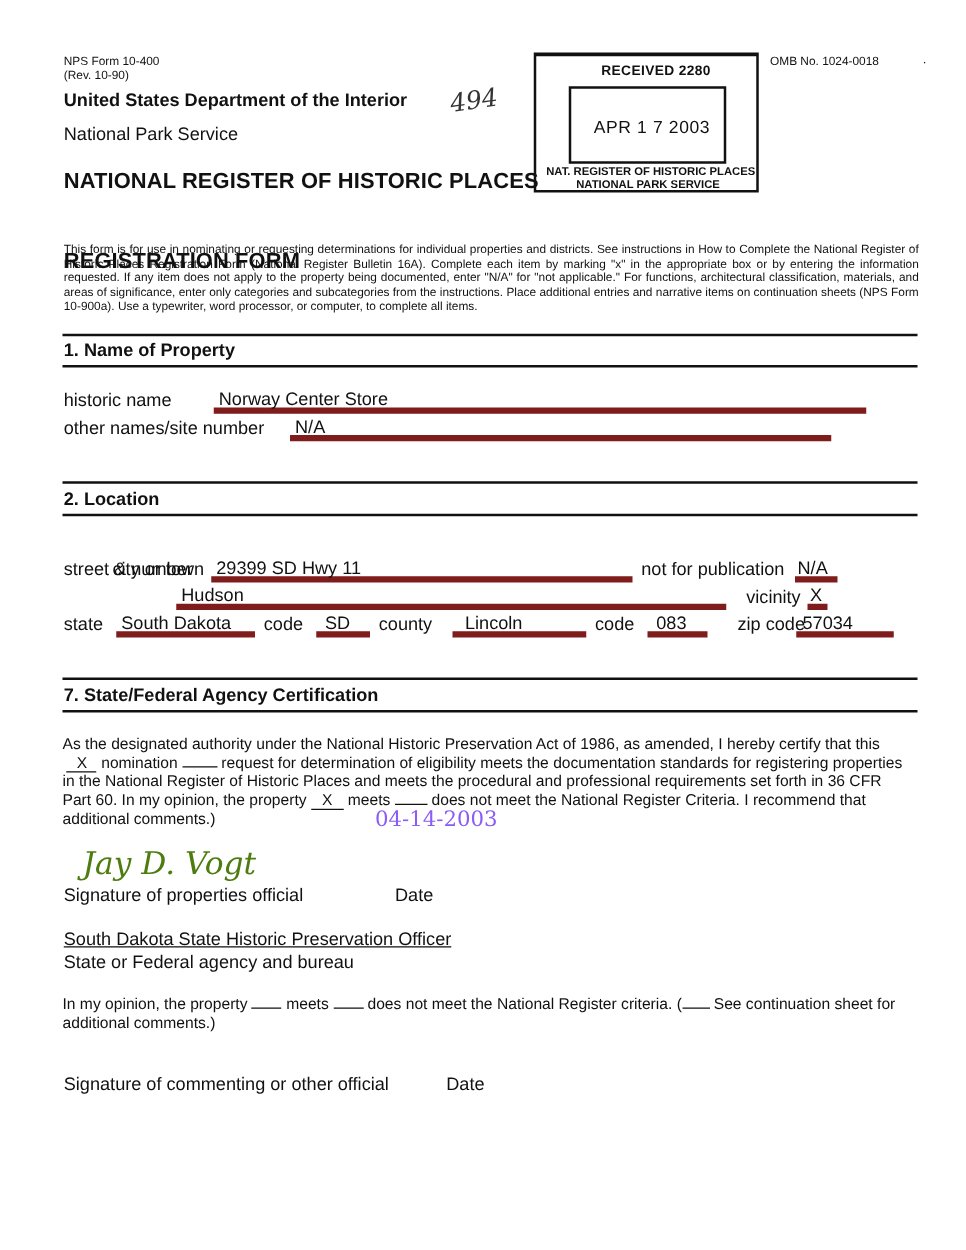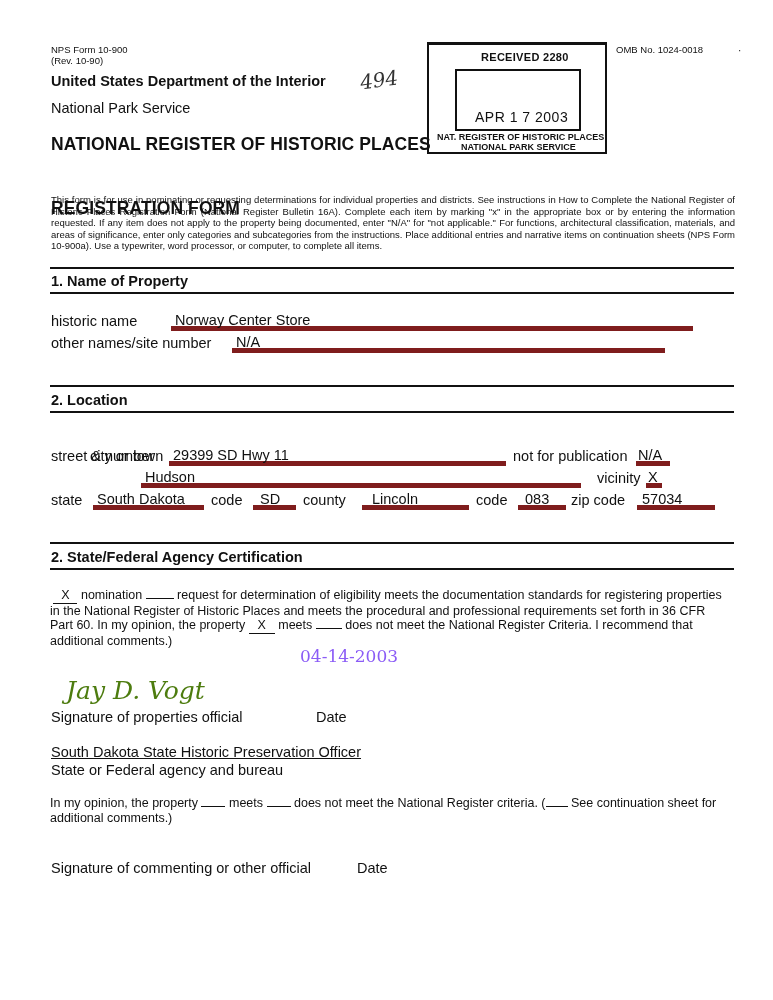--- a/index.html
+++ b/index.html
@@ -17,33 +17,33 @@
   .body-text { position:absolute; left:50px; width:690px; font-size:12.5px; line-height:14.5px; }
   .sig-label { position:absolute; font-size:14.5px; }
   .stamp { position:absolute; left:427px; top:42px; width:180px; height:112px; border:2px solid #111; border-top-width:3px; box-sizing:border-box; }
   .stamp-inner { position:absolute; left:26px; top:24px; width:126px; height:62px; border:2px solid #111; box-sizing:border-box; }
   .handwriting { font-family:"DejaVu Serif", serif; font-style:italic; }
   .blank { display:inline-block; border-bottom:1px solid #111; text-align:center; min-width:22px; }
 </style>
 </head>
 <body>
 
-<div class="abs small" style="left:51px;top:44px;">NPS Form 10-900</div>
+<div class="abs small" style="left:51px;top:44px;">NPS Form 10-400</div>
 <div class="abs small" style="left:51px;top:55px;text-align:right;">(Rev. 10-90)</div>
 <div class="abs small" style="left:616px;top:44px;">OMB No. 1024-0018</div>
 <div class="abs h-dept" style="left:51px;top:73px;text-align:center;">United States Department of the Interior</div>
 <div class="abs h-nps" style="left:51px;top:100px;">National Park Service</div>
 <div class="abs handwriting" style="left:360px;top:68px;font-size:20px;color:#333;transform:rotate(-8deg);">494</div>
 <div class="abs title" style="left:51px;top:134px;">NATIONAL REGISTER OF HISTORIC PLACES</div>
 <div class="abs title" style="left:51px;top:155px;margin-top:43px;">REGISTRATION FORM</div>
 
 <div class="stamp">
   <div class="abs" style="left:52px;top:6px;font-size:11px;font-weight:bold;letter-spacing:0.3px;">RECEIVED 2280</div>
   <div class="stamp-inner">
-    <div class="abs" style="left:18px;top:22px;font-size:14px;letter-spacing:0.5px;margin-top:16px;">APR 1 7 2003</div>
+    <div class="abs" style="left:18px;top:22px;font-size:14px;letter-spacing:0.5px;">APR 1 7 2003</div>
   </div>
   <div class="abs" style="left:8px;top:87px;font-size:9px;font-weight:bold;line-height:10px;">NAT. REGISTER OF HISTORIC PLACES</div>
   <div class="abs" style="left:32px;top:97px;font-size:9px;font-weight:bold;line-height:10px;">NATIONAL PARK SERVICE</div>
 </div>
 <div class="abs" style="left:738px;top:45px;font-size:10px;">·</div>
 
 <div class="abs tiny" style="left:51px;top:194px;width:684px;text-align:justify;">This form is for use in nominating or requesting determinations for individual properties and districts. See instructions in How to Complete the National Register of Historic Places Registration Form (National Register Bulletin 16A). Complete each item by marking "x" in the appropriate box or by entering the information requested. If any item does not apply to the property being documented, enter "N/A" for "not applicable." For functions, architectural classification, materials, and areas of significance, enter only categories and subcategories from the instructions. Place additional entries and narrative items on continuation sheets (NPS Form 10-900a). Use a typewriter, word processor, or computer, to complete all items.</div>
 
 <div class="rule-thick" style="top:267px;"></div>
 <div class="section-title" style="top:273px;">1. Name of Property</div>
@@ -69,28 +69,29 @@
 <div class="field-value" style="left:646px;top:469px;width:16px;padding-left:2px;">X</div>
 
 <div class="field-label" style="left:51px;top:492px;">state</div>
 <div class="field-value" style="left:93px;top:491px;width:111px;">South Dakota</div>
 <div class="field-label" style="left:211px;top:492px;">code</div>
 <div class="field-value" style="left:253px;top:491px;width:43px;padding-left:7px;">SD</div>
 <div class="field-label" style="left:303px;top:492px;">county</div>
 <div class="field-value" style="left:362px;top:491px;width:107px;padding-left:10px;">Lincoln</div>
 <div class="field-label" style="left:476px;top:492px;">code</div>
 <div class="field-value" style="left:518px;top:491px;width:48px;padding-left:7px;">083</div>
-<div class="field-label" style="left:571px;top:492px;">zip code</div>
+<div class="field-label" style="left:590px;top:492px;">zip code</div>
 <div class="field-value" style="left:637px;top:491px;width:78px;padding-left:5px;">57034</div>
 
 <div class="rule-thick" style="top:542px;"></div>
-<div class="section-title" style="top:549px;">2. State/Federal Agency Certification</div>
+<div class="section-title" style="top:549px;">7. State/Federal Agency Certification</div>
 <div class="rule-thick" style="top:568px;"></div>
 
 <div class="body-text" style="top:588px;">
+  <div>As the designated authority under the National Historic Preservation Act of 1986, as amended, I hereby certify that this</div>
   <div>
     &nbsp;<span class="blank" style="min-width:24px;">X</span>
     <span>nomination</span>
     <span class="blank" style="min-width:28px;"></span>
     <span>request for determination of eligibility meets the documentation standards for registering properties</span>
   </div>
   <div>in the National Register of Historic Places and meets the procedural and professional requirements set forth in 36 CFR</div>
   <div>
     <span>Part 60.  In my opinion, the property</span>
     <span class="blank" style="min-width:26px;">X</span>

